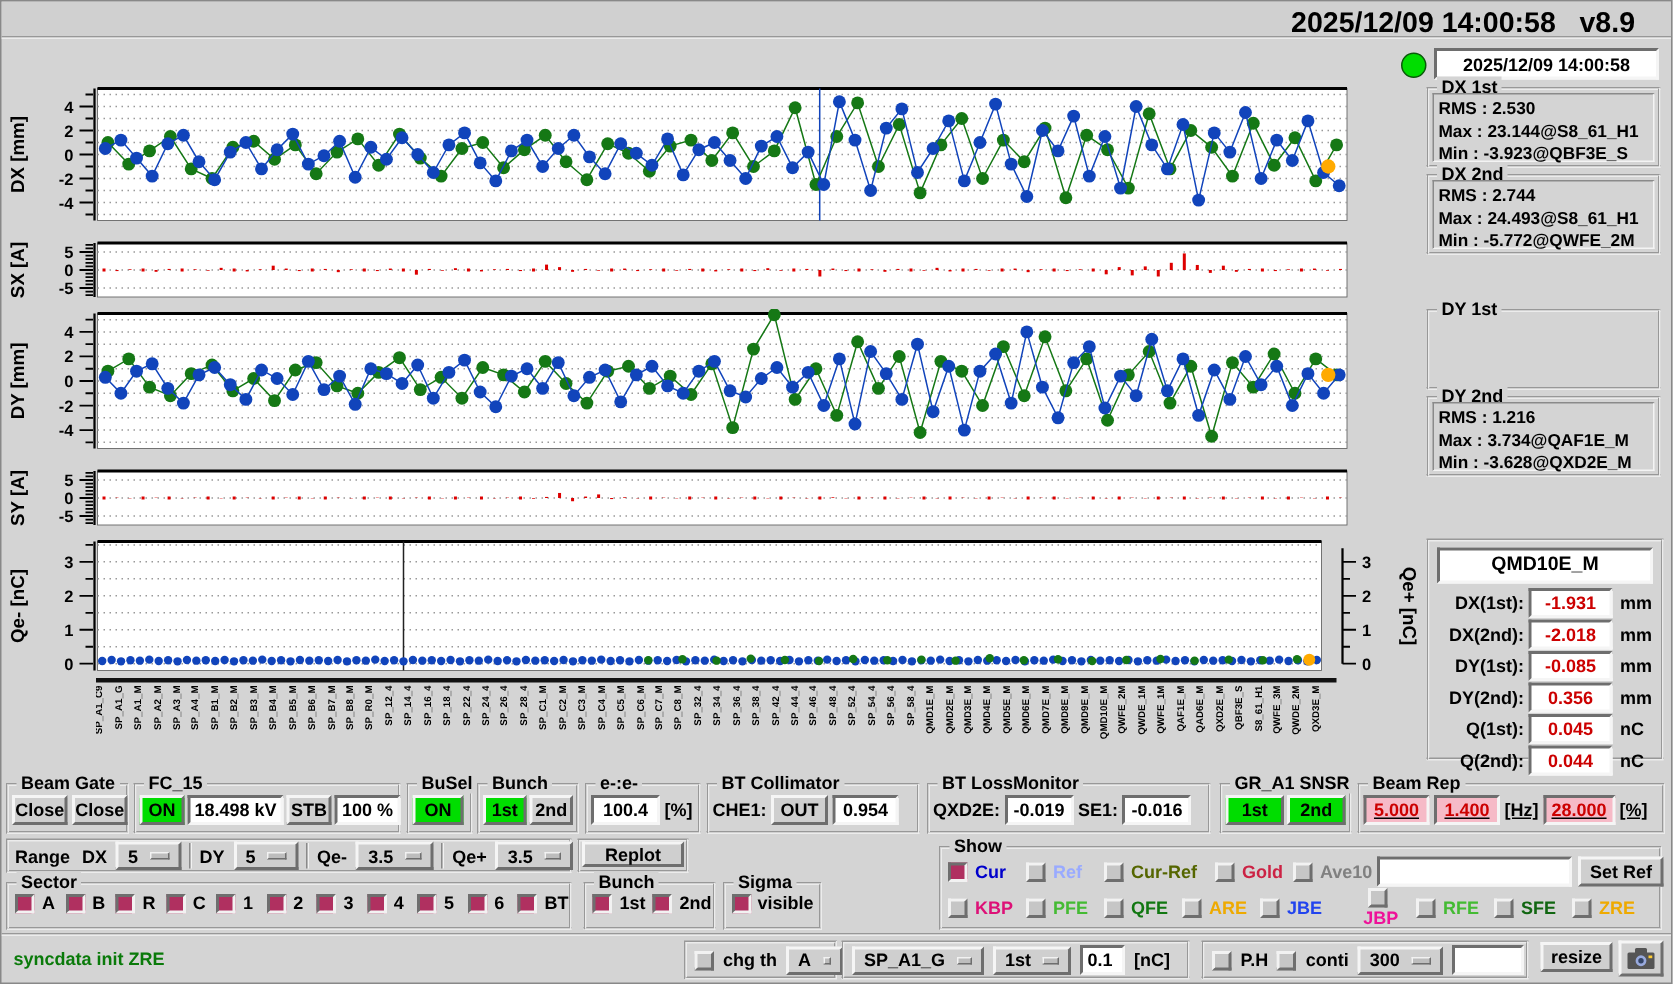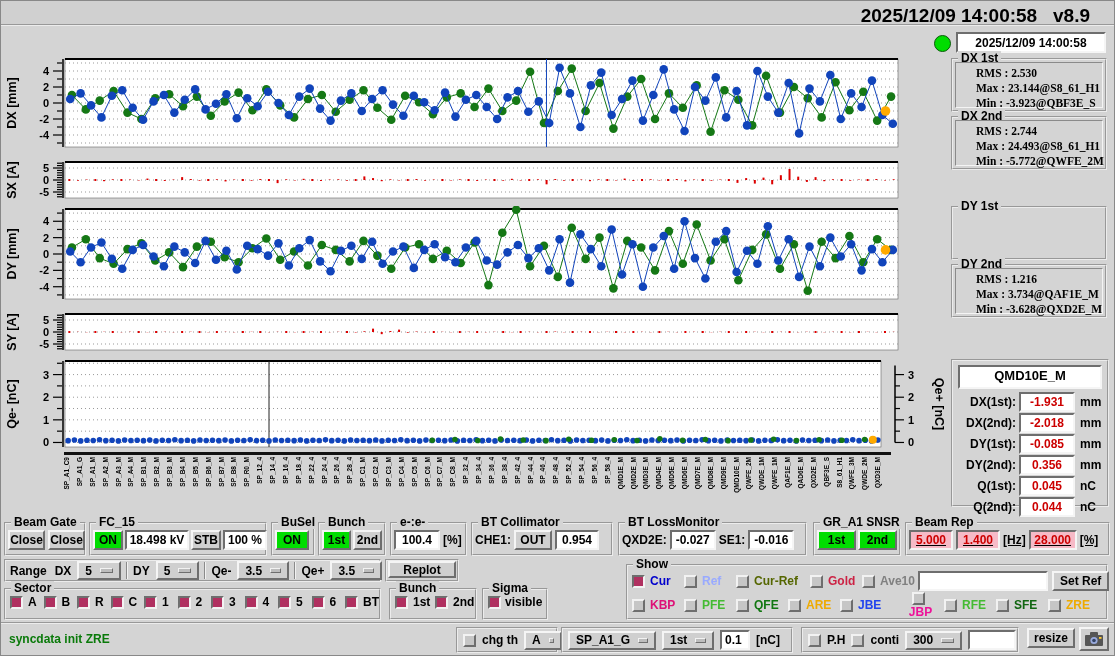--- a/index.html
+++ b/index.html
@@ -18,21 +18,21 @@
            border-top:3px solid #111;}
   #xlabels span{position:absolute;top:2px;font-size:6.5px;font-weight:bold;color:#000;
                 writing-mode:vertical-rl;transform:rotate(180deg);line-height:1;letter-spacing:0;}
   
   .group{position:absolute;border:2px groove #ececec;box-sizing:border-box;background:#d4d4d4;}
   .gtitle{position:absolute;top:-9px;left:5px;background:#d4d4d4;padding:0 3px;
           font-weight:bold;font-size:12px;white-space:nowrap;}
   .innerpanel{position:absolute;left:2px;right:2px;top:2px;bottom:2px;
               border-top:1px solid #8a8a8a;border-left:1px solid #8a8a8a;
               border-bottom:1px solid #f4f4f4;border-right:1px solid #f4f4f4;
-              padding:3px 4px 0 20px;box-sizing:border-box;font-family:Liberation Serif, serif;}
+              padding:3px 4px 0 3px;box-sizing:border-box;}
   .statline{font-weight:bold;font-size:11.5px;color:#000;line-height:15px;white-space:nowrap;}
   
   .btn{display:inline-flex;align-items:center;justify-content:center;background:#cfcfcf;
        border-top:2px solid #f5f5f5;border-left:2px solid #f5f5f5;
        border-bottom:2px solid #6e6e6e;border-right:2px solid #6e6e6e;
        font-weight:bold;font-size:12px;color:#000;padding:0 6px;height:20px;box-sizing:border-box;white-space:nowrap;}
   .btn.green{background:#00dd00;}
   .inset{display:inline-flex;align-items:center;justify-content:center;background:#fff;
          border-top:2px solid #6e6e6e;border-left:2px solid #6e6e6e;
          border-bottom:2px solid #f5f5f5;border-right:2px solid #f5f5f5;
@@ -1059,21 +1059,21 @@
     <div class="row" style="margin:6px 2px 0 2px;gap:3px;">
       <span class="lbl">CHE1:</span>
       <span class="btn" style="width:38px;">OUT</span>
       <span class="inset" style="width:44px;">0.954</span>
     </div>
   </div>
   <div class="group" style="left:617px;top:521px;width:189px;height:34px;">
     <div class="gtitle">BT LossMonitor</div>
     <div class="row" style="margin:6px 2px 0 2px;gap:3px;">
       <span class="lbl">QXD2E:</span>
-      <span class="inset" style="width:46px;">-0.027</span>
+      <span class="inset" style="width:46px;">-0.019</span>
       <span class="lbl">SE1:</span>
       <span class="inset" style="width:46px;">-0.016</span>
     </div>
   </div>
   <div class="group" style="left:812px;top:521px;width:88px;height:34px;">
     <div class="gtitle">GR_A1 SNSR</div>
     <div class="row" style="margin:6px 2px 0 2px;gap:2px;">
       <span class="btn green" style="width:39px;">1st</span>
       <span class="btn green" style="width:39px;">2nd</span>
     </div>

